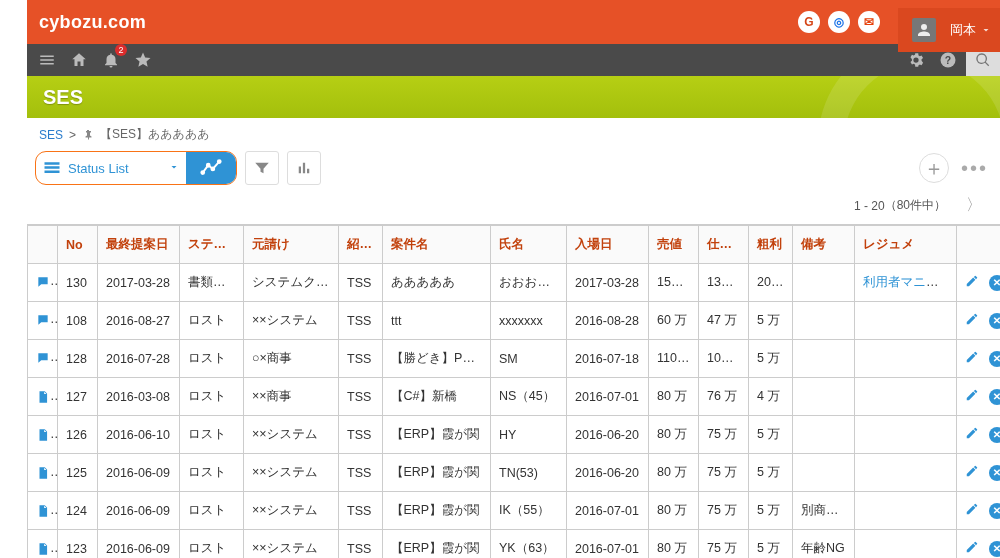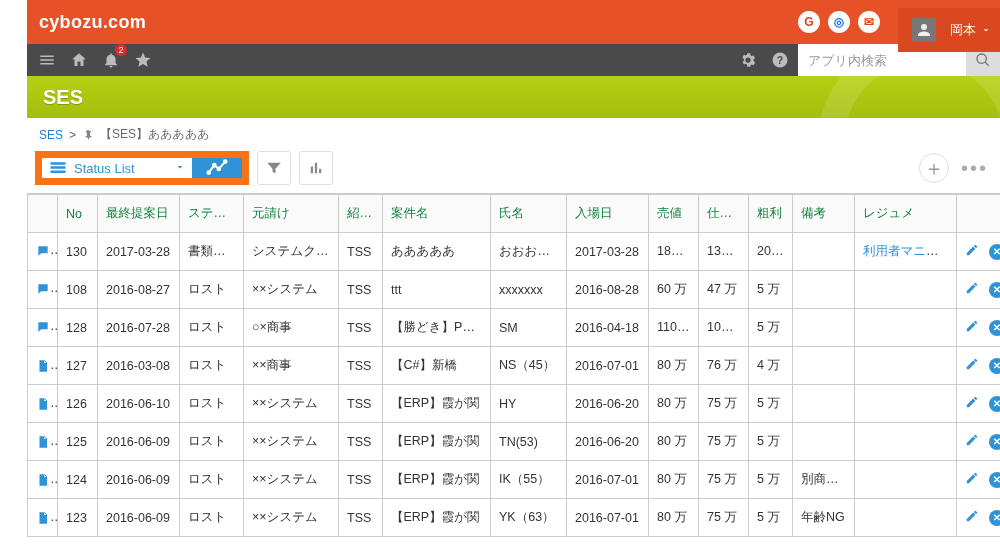--- a/index.html
+++ b/index.html
@@ -35,42 +35,42 @@
 .apphead::after { content: ""; position: absolute; right: -30px; top: -40px; width: 160px; height: 160px; border: 26px solid rgba(255,255,255,.12); border-radius: 50%; }
 
 
 .crumbs { padding: 8px 12px; font-size: 12px; color: #666; display: flex; align-items: center; gap: 6px; }
 .crumbs a { color: #2a7ccc; text-decoration: none; }
 .pin { width: 12px; height: 12px; display: inline-block; }
 .pin svg { width: 12px; height: 12px; fill: #888; }
 
 
 .viewrow { display: flex; align-items: center; padding: 0 12px 8px 8px; gap: 8px; }
-.statusbtn { display: inline-flex; align-items: center; border: 7px solid #f97316; border-radius: 0; overflow: hidden; height: 34px; }
+.statusbtn { display: inline-flex; align-items: center; border: 1px solid #f97316; border-radius: 11px; overflow: hidden; height: 34px; }
 .statusbtn .main { display: inline-flex; align-items: center; padding: 0 22px 0 6px; color: #2f93d5; font-size: 13px; height: 100%; position: relative; min-width: 150px; }
 .statusbtn .main .gridic { width: 20px; height: 20px; margin-right: 6px; }
 .statusbtn .main .gridic svg { width: 20px; height: 20px; fill: #2f93d5; }
 .statusbtn .main .ddchev { position: absolute; right: 6px; }
 .statusbtn .graph { background: #2f93d5; width: 50px; height: 100%; display: inline-flex; align-items: center; justify-content: center; }
 .statusbtn .graph svg { stroke: #fff; stroke-width: 2.2; fill: none; }
 .sqbtn { width: 34px; height: 34px; border: 1px solid #ddd; border-radius: 3px; display: inline-flex; align-items: center; justify-content: center; background: #fff; }
 .sqbtn svg { width: 18px; height: 18px; fill: #888; }
 .viewrow-right { margin-left: auto; display: flex; align-items: center; gap: 12px; }
 .addbtn { width: 30px; height: 30px; border-radius: 50%; border: 1px solid #ddd; display: inline-flex; align-items: center; justify-content: center; color: #999; font-size: 20px; line-height: 1; }
 .moredots { color: #aaa; font-size: 20px; letter-spacing: 2px; }
 
 
 .pagerow { display: flex; justify-content: flex-end; align-items: center; padding: 2px 18px 8px 0; font-size: 12px; color: #555; }
 .pagerow .next { margin-left: 20px; color: #999; font-size: 16px; }
 
 
 .tablewrap { flex: 1; overflow: auto; border-top: 1px solid #ccc; }
 table { border-collapse: collapse; width: 100%; table-layout: fixed; }
 th, td { border: 1px solid #ccc; padding: 10px 8px; text-align: left; font-size: 12.5px; white-space: nowrap; overflow: hidden; text-overflow: ellipsis; vertical-align: middle; height: 36px; }
-th { background: #fafafa; color: #15803d; font-weight: 400; }
+th { background: #fafafa; color: #c2410c; font-weight: 700; }
 td .rowic { width: 14px; height: 14px; display: inline-block; vertical-align: middle; }
 td .rowic svg { width: 14px; height: 14px; fill: #2f93d5; }
 .ricnum { color: #2f93d5; font-size: 9px; margin-left: 1px; vertical-align: sub; }
 .link { color: #2f93d5; text-decoration: none; }
 .act { display: inline-flex; align-items: center; gap: 10px; }
 .act .pencil svg { width: 14px; height: 14px; fill: #2f93d5; }
 .act .xbtn { width: 16px; height: 16px; border-radius: 50%; background: #2f93d5; display: inline-flex; align-items: center; justify-content: center; color: #fff; font-size: 10px; font-weight: 700; }
 
 
 col.c-ic   { width: 30px; }
@@ -145,21 +145,20 @@
             <path d="M19.4 13a7.8 7.8 0 0 0 0-2l2-1.6-2-3.4-2.4 1a7.3 7.3 0 0 0-1.7-1L15 3h-4l-.3 2a7.3 7.3 0 0 0-1.7 1l-2.4-1-2 3.4L6.6 11a7.8 7.8 0 0 0 0 2l-2 1.6 2 3.4 2.4-1a7.3 7.3 0 0 0 1.7 1L11 21h4l.3-2a7.3 7.3 0 0 0 1.7-1l2.4 1 2-3.4zM12 15.5A3.5 3.5 0 1 1 15.5 12 3.5 3.5 0 0 1 12 15.5z"></path>
           </svg>
         </span>
       <span class="ticon">
           <svg viewBox="0 0 24 24">
             <circle cx="12" cy="12" r="10"></circle>
             <text x="12" y="17" text-anchor="middle" font-size="14" fill="#4a4a4a" font-weight="700">?</text>
           </svg>
         </span>
       <div class="searchbox">
-        <input type="text" placeholder="アプリ内検索" style="">
         <button class="searchbtn">
             <svg viewBox="0 0 24 24">
               <path d="M10 2a8 8 0 1 0 4.9 14.3l5 5 1.4-1.4-5-5A8 8 0 0 0 10 2zm0 2a6 6 0 1 1-6 6 6 6 0 0 1 6-6z"></path>
             </svg>
           </button>
       </div>
     </div>
   </div>
 
   <div class="apphead">
@@ -205,20 +204,25 @@
         <svg viewBox="0 0 24 24">
           <path d="M5 10h3v9H5zM10.5 5h3v14h-3zM16 13h3v6h-3z"></path>
         </svg>
       </div>
     <div class="viewrow-right">
       <div class="addbtn">＋</div>
       <div class="moredots">•••</div>
     </div>
   </div>
 
+  <div class="pagerow">
+    <span>1 - 20</span>
+    <span>（80件中）</span>
+    <span class="next">〉</span>
+  </div>
 
   <div class="tablewrap">
     <table>
       <colgroup>
         <col class="c-ic">
           <col class="c-no">
           <col class="c-date">
           <col class="c-stat">
           <col class="c-moto">
         <col class="c-intro">
@@ -257,21 +261,21 @@
                   <path d="M4 4h16v12H9l-5 4z"></path>
                 </svg></span><span class="ricnum">2</span></td>
             <td>130</td>
             <td>2017-03-28</td>
             <td>書類提案中</td>
             <td>システムクレイス</td>
             <td>TSS</td>
             <td>あああああ</td>
             <td>おおおおおお</td>
             <td>2017-03-28</td>
-            <td>180 万</td>
+            <td>150 万</td>
             <td>130 万</td>
             <td>20 万</td>
             <td></td>
             <td><a href="#" class="link">利用者マニュアル.pdf</a></td>
             <td><span class="act">
                 <span class="pencil"><svg viewBox="0 0 24 24">
                     <path d="M3 17.25V21h3.75L17.8 9.94l-3.75-3.75zM20.7 7a1 1 0 0 0 0-1.4l-2.3-2.3a1 1 0 0 0-1.4 0l-1.8 1.8 3.75 3.75z"></path>
                   </svg></span>
                 <span class="xbtn">✕</span>
               </span></td>
@@ -304,21 +308,21 @@
             <td><span class="rowic"><svg viewBox="0 0 24 24">
                   <path d="M4 4h16v12H9l-5 4z"></path>
                 </svg></span><span class="ricnum">1</span></td>
             <td>128</td>
             <td>2016-07-28</td>
             <td>ロスト</td>
             <td>○×商事</td>
             <td>TSS</td>
             <td>【勝どき】PMO</td>
             <td>SM</td>
-            <td>2016-04-18</td>
+            <td>2016-07-18</td>
             <td>110 万</td>
             <td>105 万</td>
             <td>5 万</td>
             <td></td>
             <td></td>
             <td><span class="act">
                 <span class="pencil"><svg viewBox="0 0 24 24">
                     <path d="M3 17.25V21h3.75L17.8 9.94l-3.75-3.75zM20.7 7a1 1 0 0 0 0-1.4l-2.3-2.3a1 1 0 0 0-1.4 0l-1.8 1.8 3.75 3.75z"></path>
                   </svg></span>
                 <span class="xbtn">✕</span>

